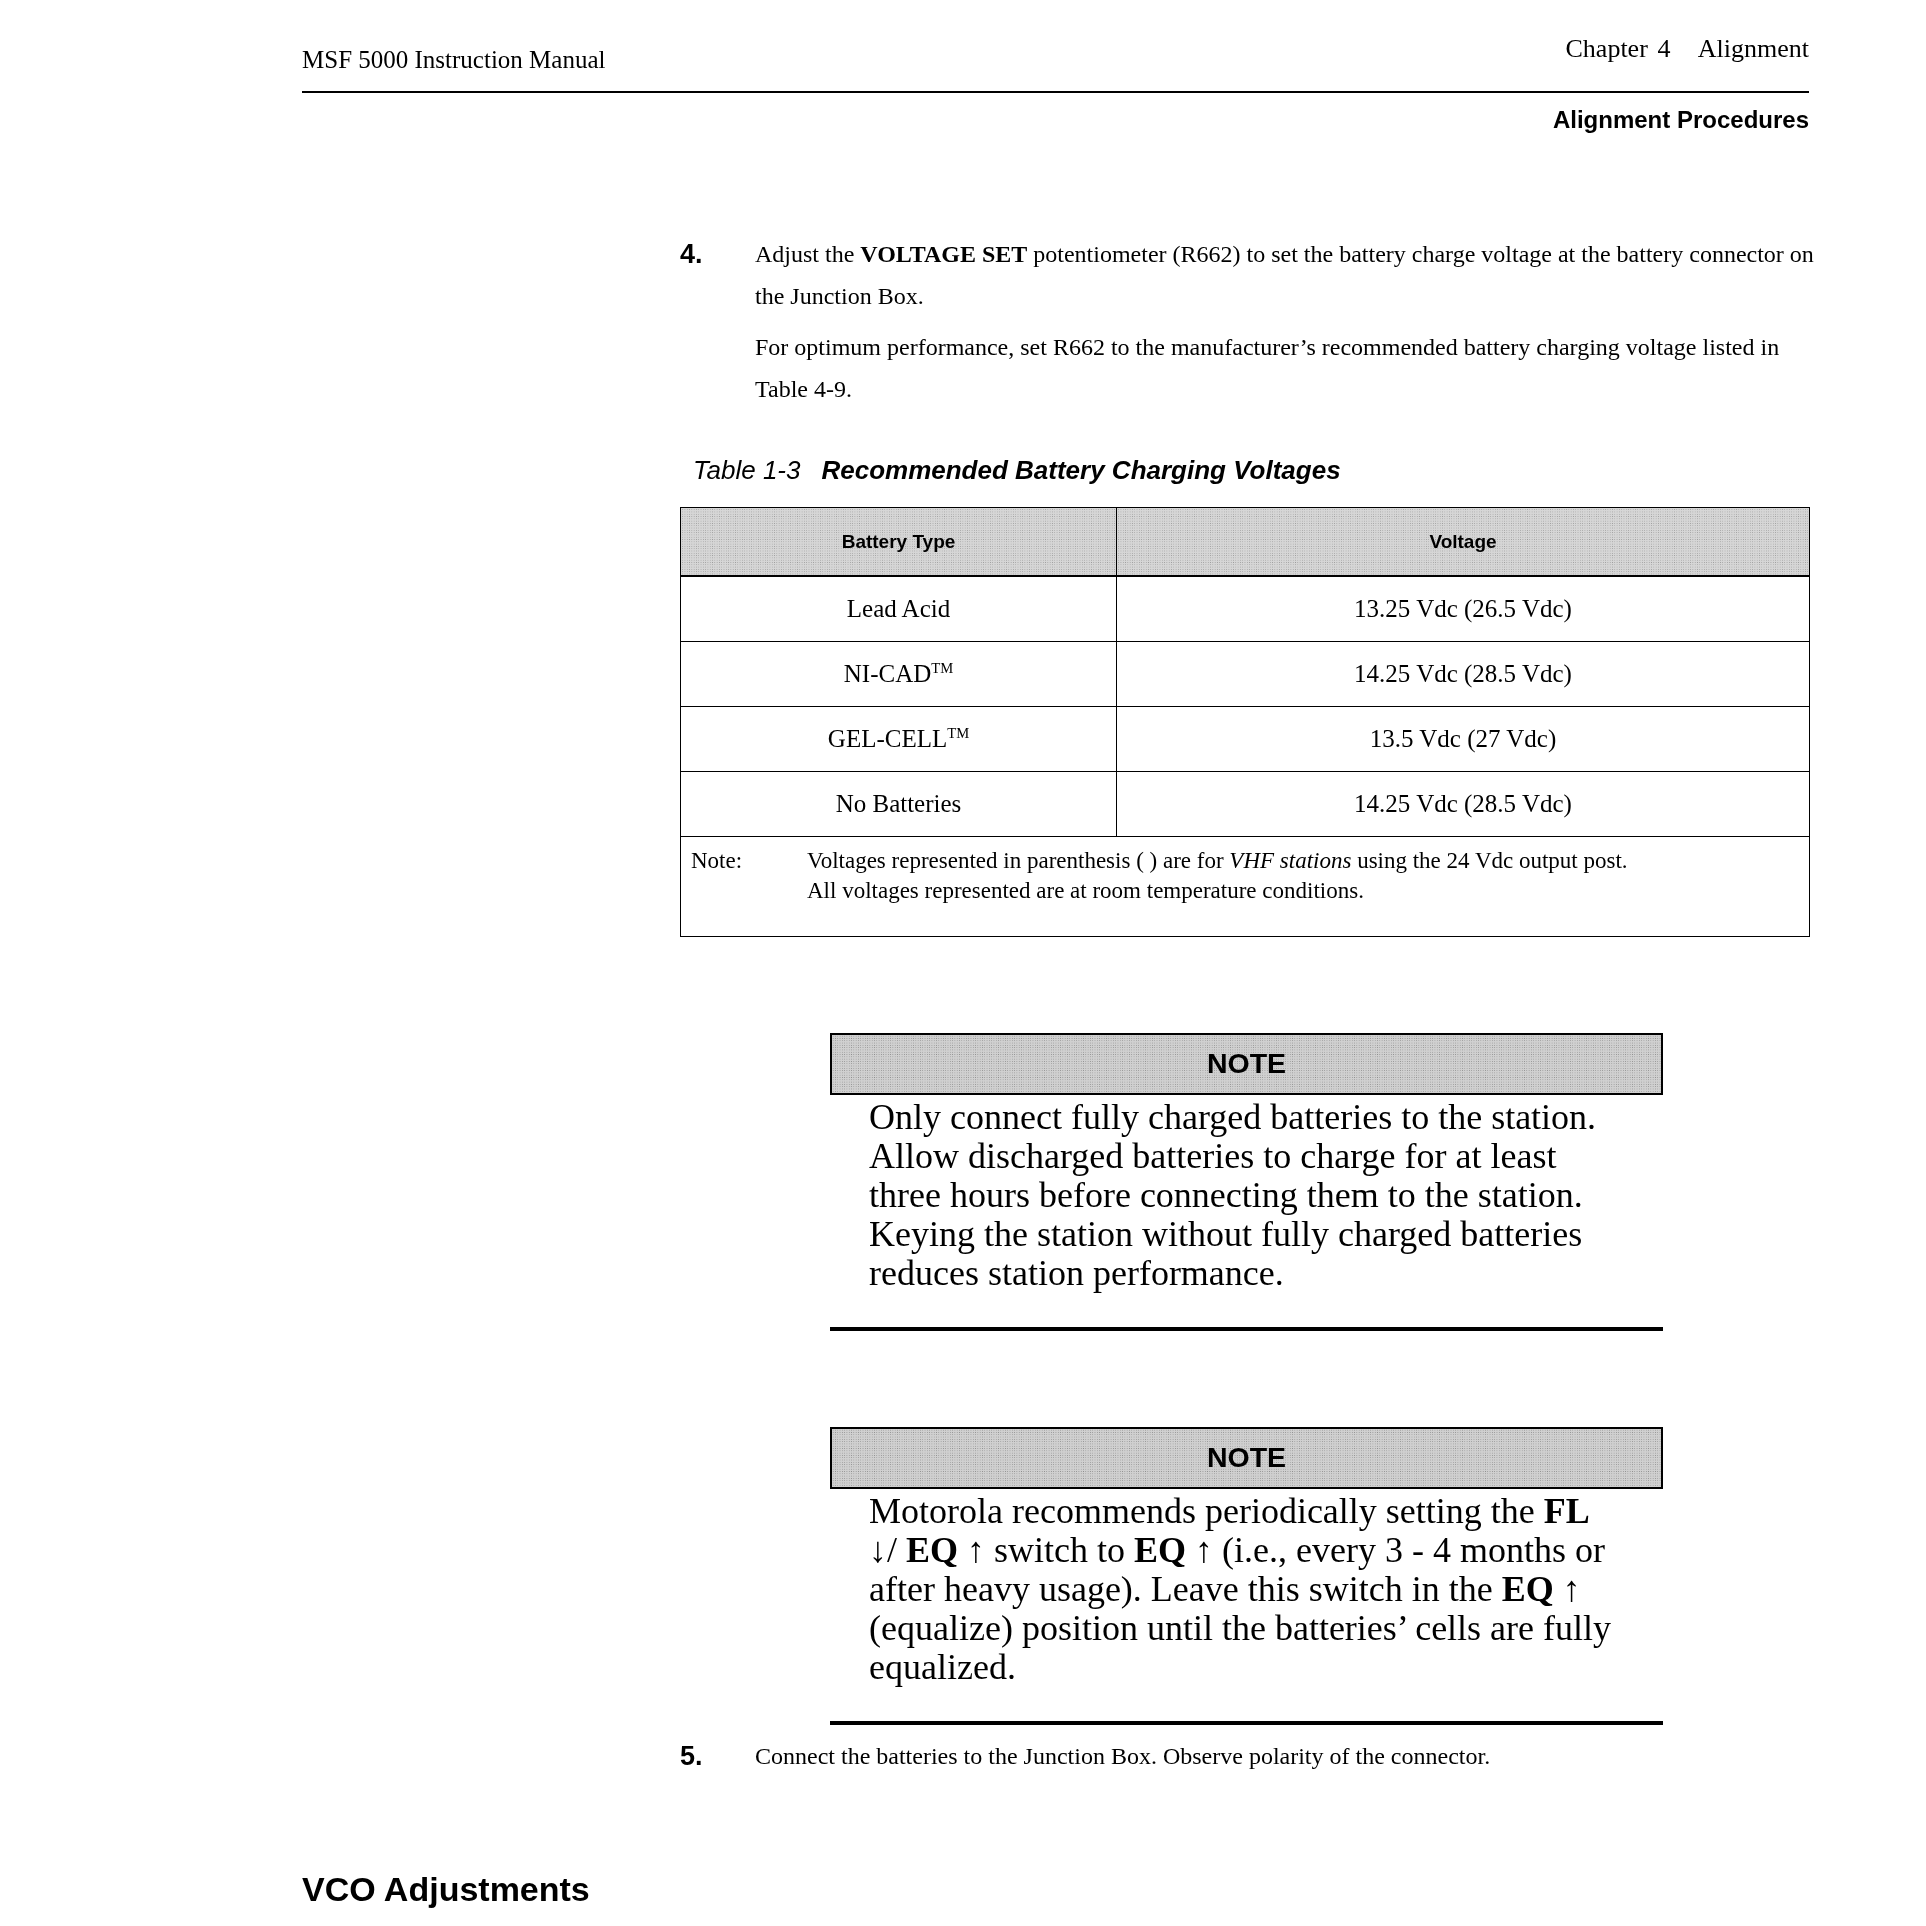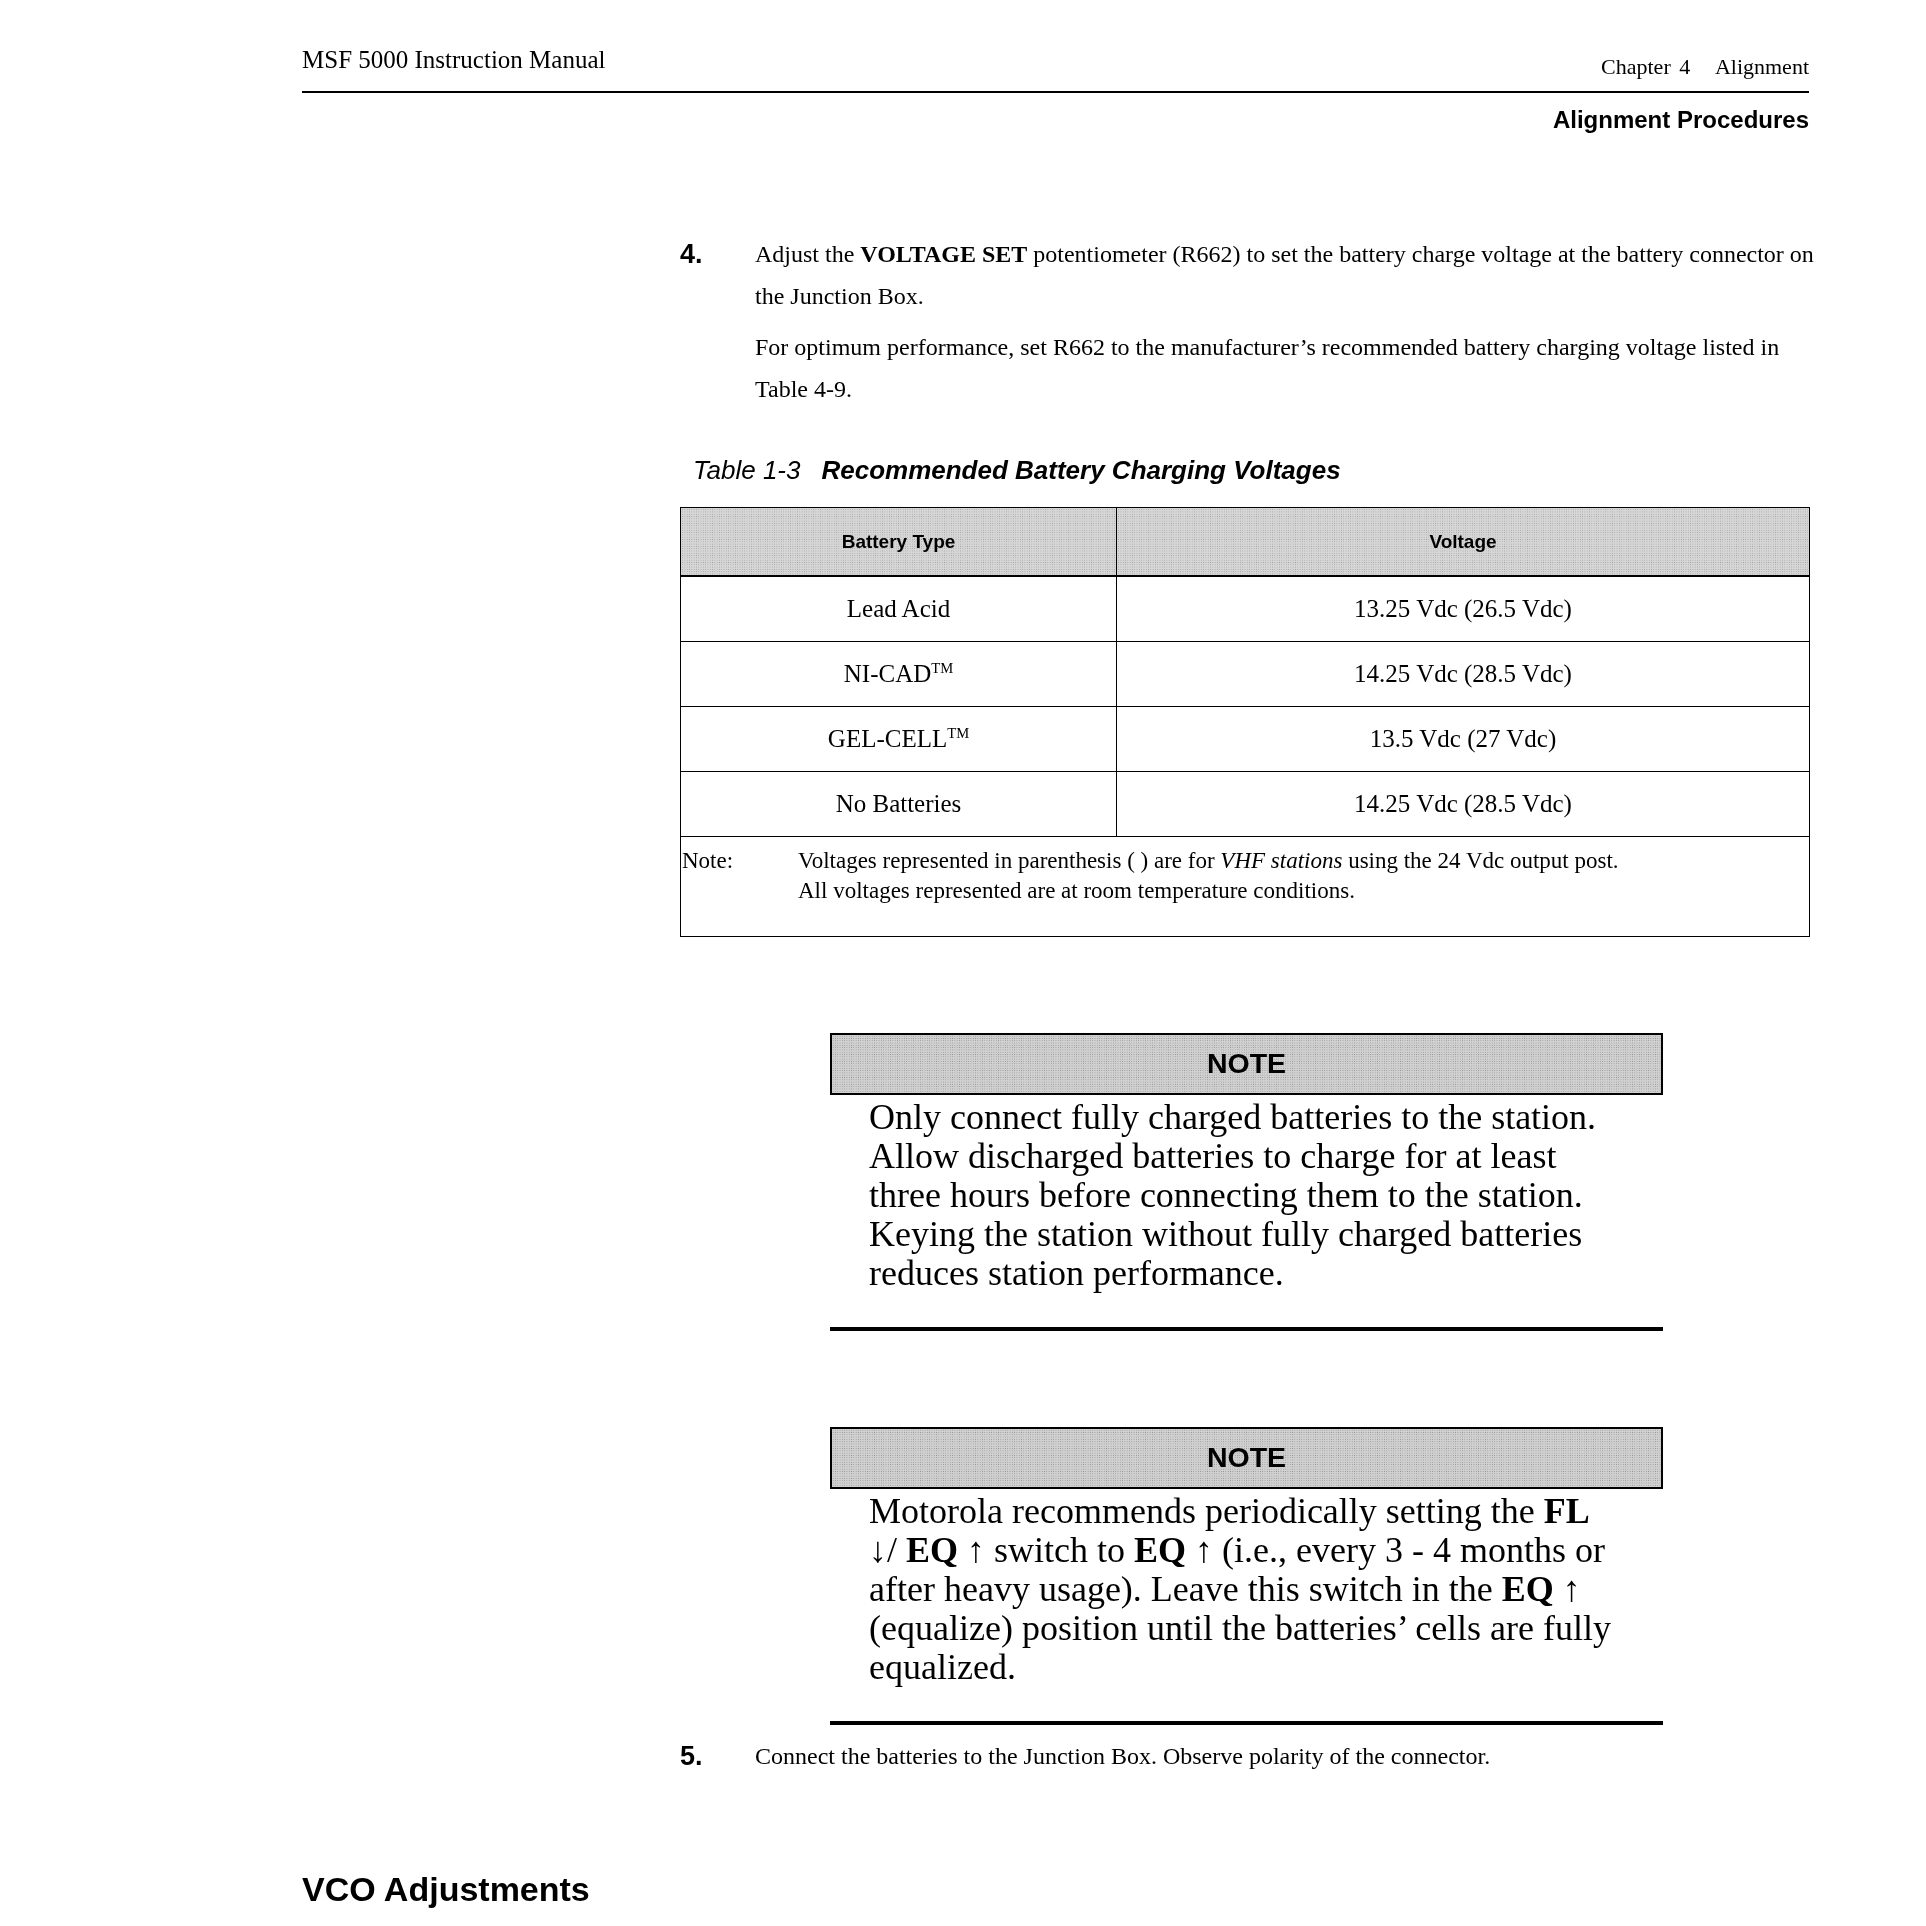--- a/index.html
+++ b/index.html
@@ -2,21 +2,21 @@
 <html style="font-size:6.2px"><head>
 <meta charset="utf-8">
 <style>
   html, body { margin:0; padding:0; background:#ffffff; }
   body { width:1937px; height:2542px; position:relative; overflow:hidden; color:#000; }
   .abs { position:absolute; }
   .serif { font-family:"Liberation Serif", "DejaVu Serif", serif; }
   .sans { font-family:"Liberation Sans", "DejaVu Sans", sans-serif; }
 
   #hdr-left { left:302px; top:46px; font-size:25px; }
-  #hdr-right { right:128px; top:54px; font-size:22px; word-spacing:3.1px; }
+  #hdr-right { right:128px; top:34px; font-size:26px; word-spacing:3.1px; }
   #hdr-rule { left:302px; top:91px; width:1507px; height:2.3px; background:#000; }
   #hdr-section { right:128px; top:106px; font-size:24px; font-weight:bold; }
 
   .step-num { font-size:27px; font-weight:bold; }
   .body-text { font-size:24px; line-height:42px; }
   #step4-num { left:680px; top:239px; }
   #step4-text { left:755px; top:233px; width:1063px; }
   #step4-p2 { left:755px; top:326px; width:1063px; }
 
   #tbl-caption { left:693px; top:455px; font-size:26px; }
@@ -28,21 +28,21 @@
   table.bt td, table.bt th { border:1.9px solid #000; text-align:center; }
   table.bt th { height:65px; font-size:19px; font-weight:bold; font-family:"Liberation Sans", sans-serif;
      background-color:#d6d6d6;
      background-image: radial-gradient(#9a9a9a 0.5px, transparent 0.6px);
      background-size:2.3px 2.3px; }
   table.bt td { height:62px; font-size:25px; font-family:"Liberation Serif", serif; }
   table.bt td.col1 { width:433px; }
   table.bt th { border-bottom-width:2.3px; }
   .tm { font-size:14.6px; vertical-align:super; }
   table.bt td.note { text-align:left; height:89px; font-size:23px; line-height:30px; vertical-align:top; padding-top:8.5px; }
-  .note-lbl { display:inline-block; width:116px; padding-left:0; vertical-align:top; }
+  .note-lbl { display:inline-block; width:116px; padding-left:9px; vertical-align:top; }
   .note-txt { display:inline-block; width:986px; vertical-align:top; }
 
   .notebox { left:830px; width:833px; }
   .notebox .nhead { height:62px; border:2.7px solid #000; box-sizing:border-box;
      background-color:#d0d0d0;
      background-image: radial-gradient(#8c8c8c 0.5px, transparent 0.6px);
      background-size:2.3px 2.3px;
      text-align:center; font-size:28.5px; font-weight:bold; line-height:56px; font-family:"Liberation Sans", sans-serif; }
   .notebox .nbody { padding-left:39px; padding-top:3.1px; width:751px; font-size:36px; line-height:39px; font-family:"Liberation Serif", serif; }
   .notebox .nrule { height:3.5px; background:#000; width:833px; }

